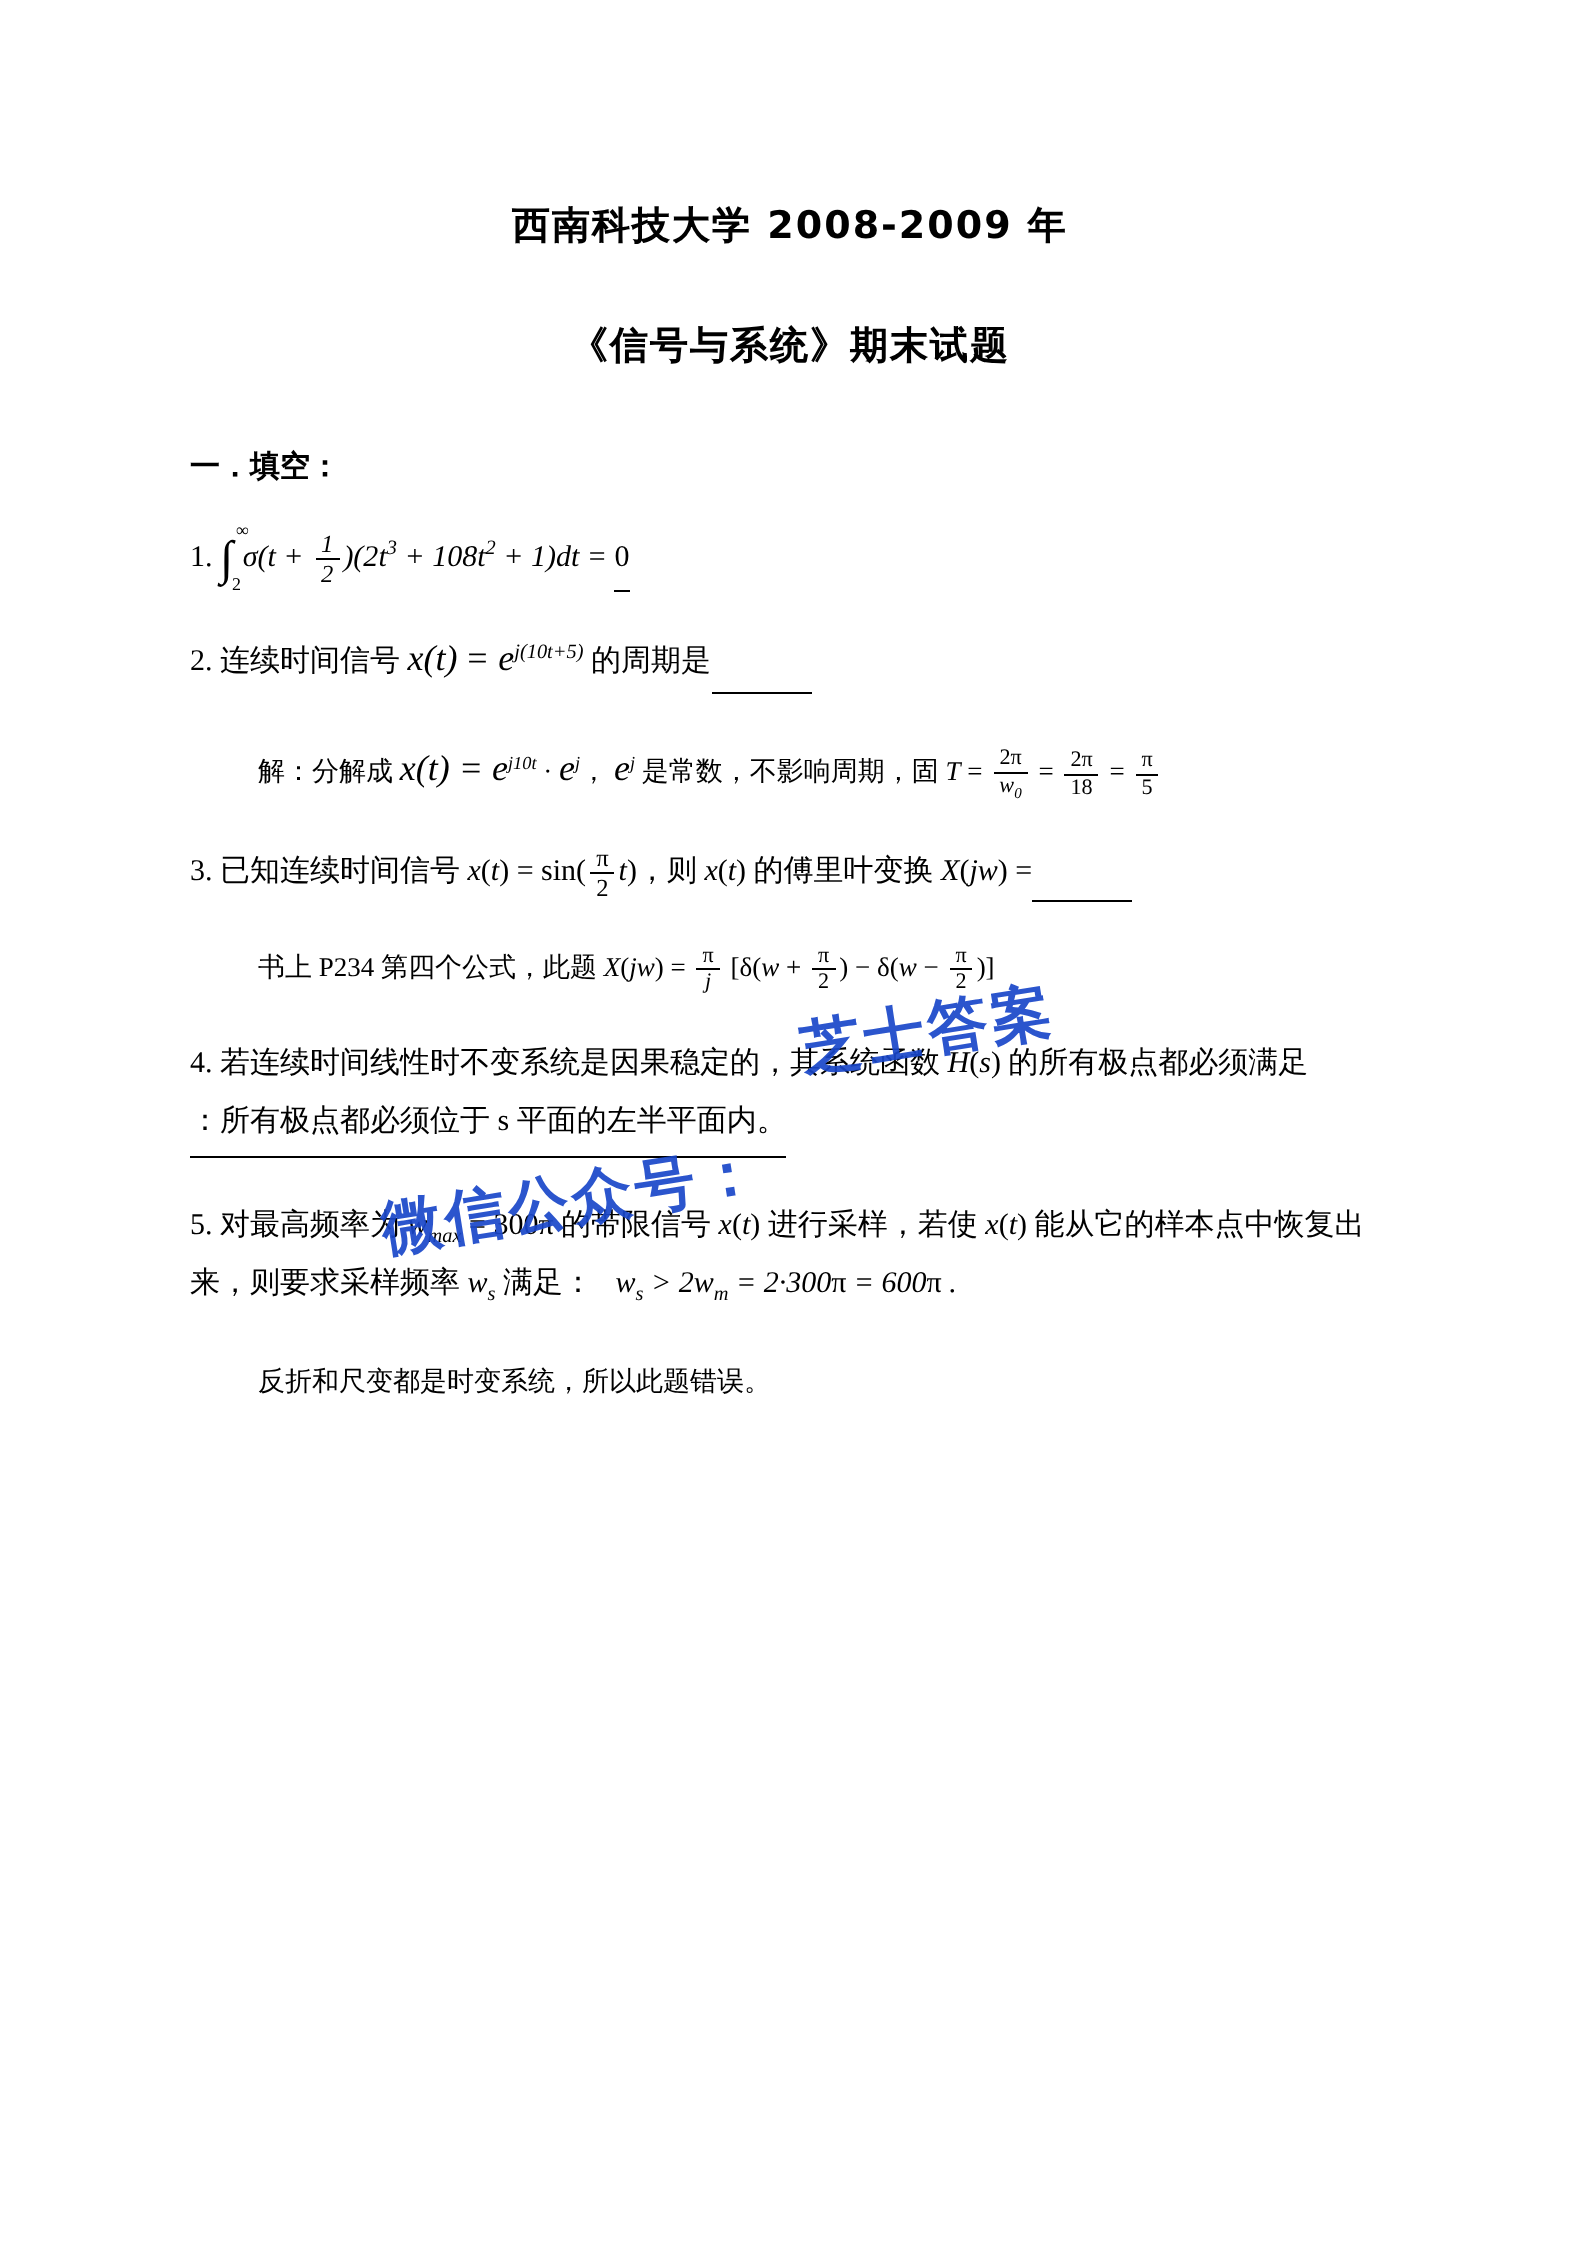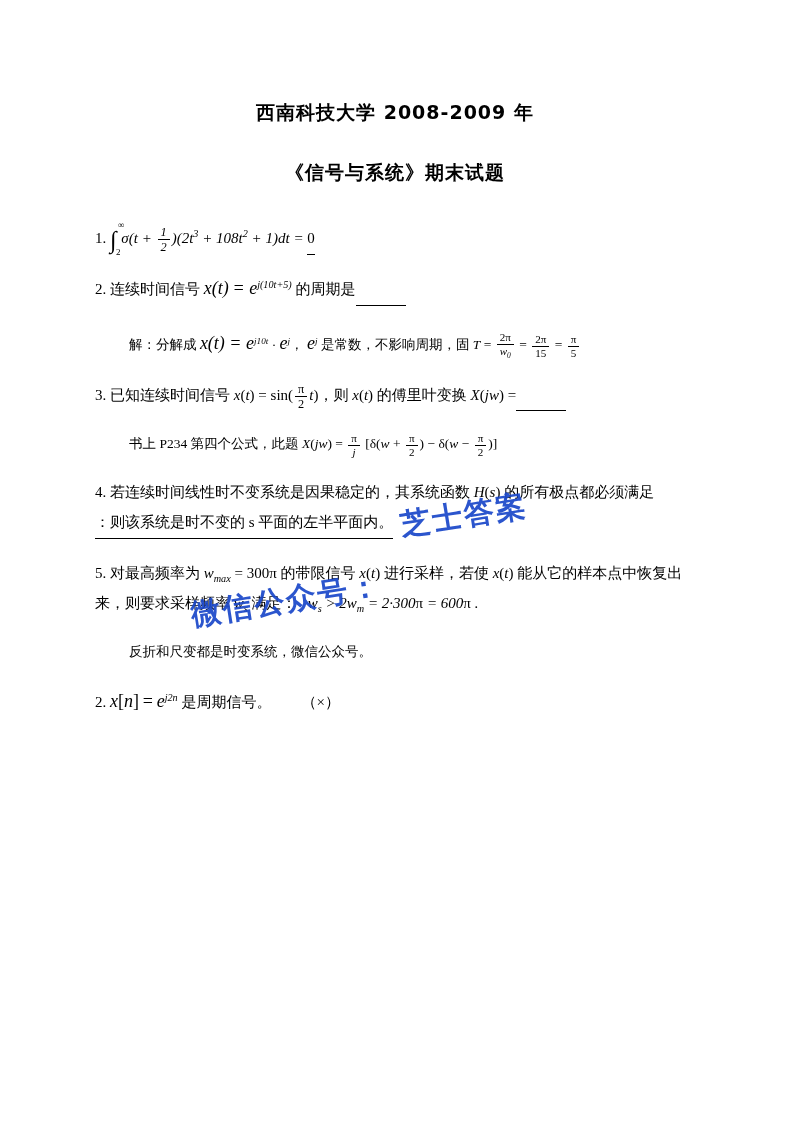--- a/index.html
+++ b/index.html
@@ -152,72 +152,68 @@
 </head>
 <body>
 
 <div class="page">
 
   <div class="content">
 
     <div class="title">西南科技大学 2008-2009 年</div>
     <div class="subtitle">《信号与系统》期末试题</div>
 
+    <div class="section-head">一．填空：</div>
 
     <div class="item tight">
       <span>1.</span>
       <span class="math">
         <span class="intg">∫<span class="lim-top">∞</span><span class="lim-bot">2</span></span>
         σ(<span class="math">t</span> + <span class="frac"><span class="num">1</span><span class="den">2</span></span>)(2<span class="math">t</span><sup>3</sup> + 108<span class="math">t</span><sup>2</sup> + 1)<span class="math">dt</span> =
       </span>
       <span class="ul">0</span>
     </div>
 
     <div class="item">
       <span>2.</span>
       连续时间信号 <span class="math big">x</span><span class="math big">(t)</span> <span class="math big">= e</span><sup class="math">j(10t+5)</sup> 的周期是<span class="blank"></span>
     </div>
 
     <div class="solution">
       解：分解成 <span class="math big">x(t) = e</span><sup class="math">j10t</sup> · <span class="math big">e</span><sup class="math">j</sup>，&nbsp;<span class="math big">e</span><sup class="math">j</sup> 是常数，不影响周期，固 <span class="math">T</span> =
       <span class="frac"><span class="num">2<span class="mathup">π</span></span><span class="den"><span class="math">w</span><sub>0</sub></span></span> =
-      <span class="frac"><span class="num">2<span class="mathup">π</span></span><span class="den">15</span></span> =
+      <span class="frac"><span class="num">2<span class="mathup">π</span></span><span class="den">18</span></span> =
       <span class="frac"><span class="num"><span class="mathup">π</span></span><span class="den">5</span></span>
     </div>
 
     <div class="item">
       <span>3.</span>
       已知连续时间信号 <span class="math">x</span>(<span class="math">t</span>) = sin(<span class="frac"><span class="num"><span class="mathup">π</span></span><span class="den">2</span></span><span class="math">t</span>)，则 <span class="math">x</span>(<span class="math">t</span>) 的傅里叶变换 <span class="math">X</span>(<span class="math">jw</span>) =<span class="blank"></span>
     </div>
 
     <div class="solution indent2">
       书上 P234 第四个公式，此题 <span class="math">X</span>(<span class="math">jw</span>) =
       <span class="frac"><span class="num"><span class="mathup">π</span></span><span class="den"><span class="math">j</span></span></span>
       [<span class="mathup">δ</span>(<span class="math">w</span> + <span class="frac"><span class="num"><span class="mathup">π</span></span><span class="den">2</span></span>) − <span class="mathup">δ</span>(<span class="math">w</span> − <span class="frac"><span class="num"><span class="mathup">π</span></span><span class="den">2</span></span>)]
     </div>
 
     <div class="item">
       <span>4.</span>
-      若连续时间线性时不变系统是因果稳定的，其系统函数 <span class="math">H</span>(<span class="math">s</span>) 的所有极点都必须满足<span class="ul">：则该系统是时不变的 s 平面的左半平面内。</span>
+      若连续时间线性时不变系统是因果稳定的，其系统函数 <span class="math">H</span>(<span class="math">s</span>) 的所有极点都必须满足<span class="ul">：所有极点都必须位于 s 平面的左半平面内。</span>
     </div>
 
     <div class="item">
       <span>5.</span>
       对最高频率为 <span class="math">w</span><sub>max</sub> = 300<span class="mathup">π</span> 的带限信号 <span class="math">x</span>(<span class="math">t</span>) 进行采样，若使 <span class="math">x</span>(<span class="math">t</span>) 能从它的样本点中恢复出来，则要求采样频率 <span class="math">w<sub>s</sub></span> 满足：&nbsp;&nbsp;
       <span class="math">w<sub>s</sub> &gt; 2<span class="math">w<sub>m</sub></span> = 2·300<span class="mathup">π</span> = 600<span class="mathup">π</span> .</span>
     </div>
 
 
 
-    <div class="solution indent2">反折和尺变都是时变系统，微信公众号。</div>
-
-    <div class="item">
-      <span>2.</span>
-      <span class="math big">x</span><span class="big">[</span><span class="math big">n</span><span class="big">]</span> <span class="big">=</span> <span class="math big">e</span><sup class="math">j2n</sup> 是周期信号。&nbsp;&nbsp;&nbsp;&nbsp;&nbsp;&nbsp;&nbsp;
-      <span>（×）</span>
-    </div>
+    <div class="solution indent2">反折和尺变都是时变系统，所以此题错误。</div>
+
 
   </div>
 
   <div class="stamp" id="stamp-a">芝士答案</div>
   <div class="stamp" id="stamp-b">微信公众号：</div>
 
 </div>
 
 </body></html>

